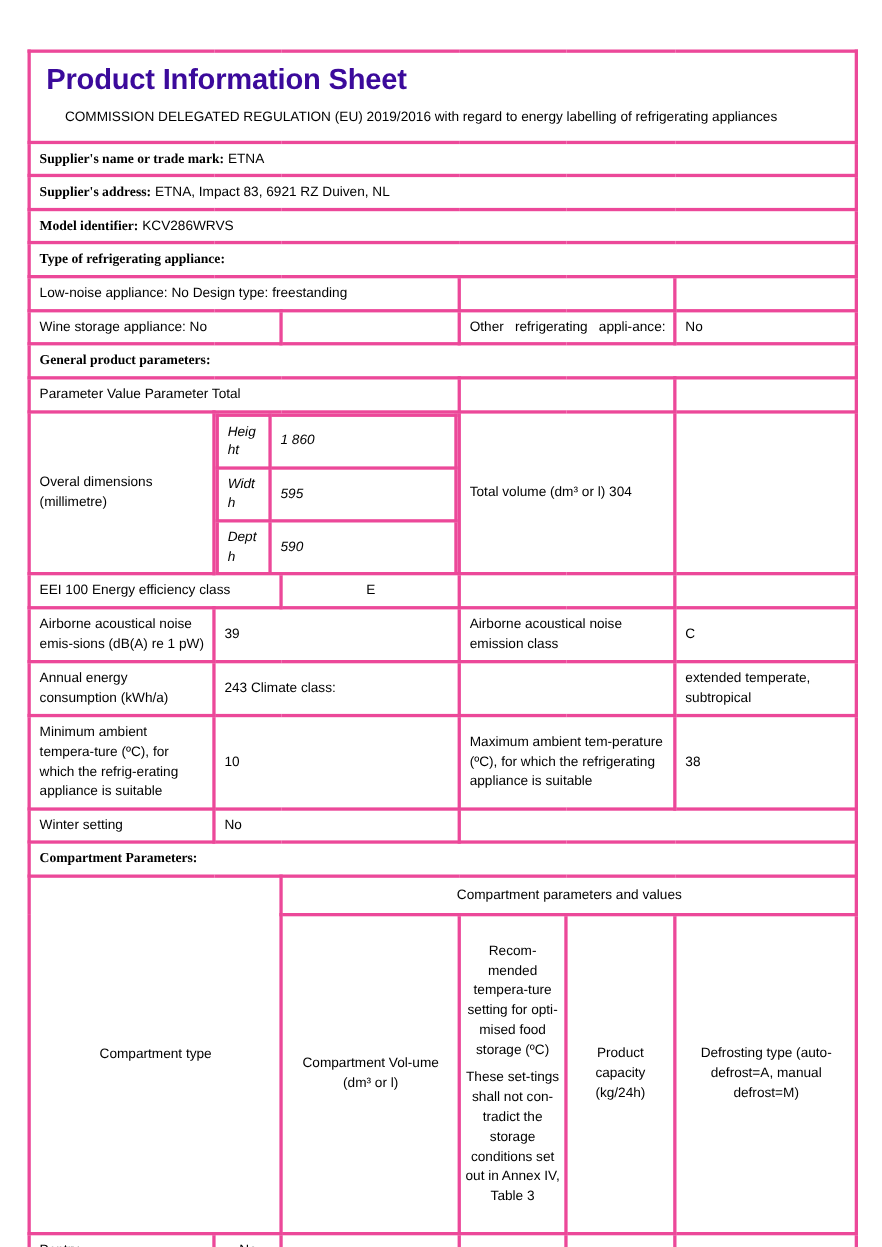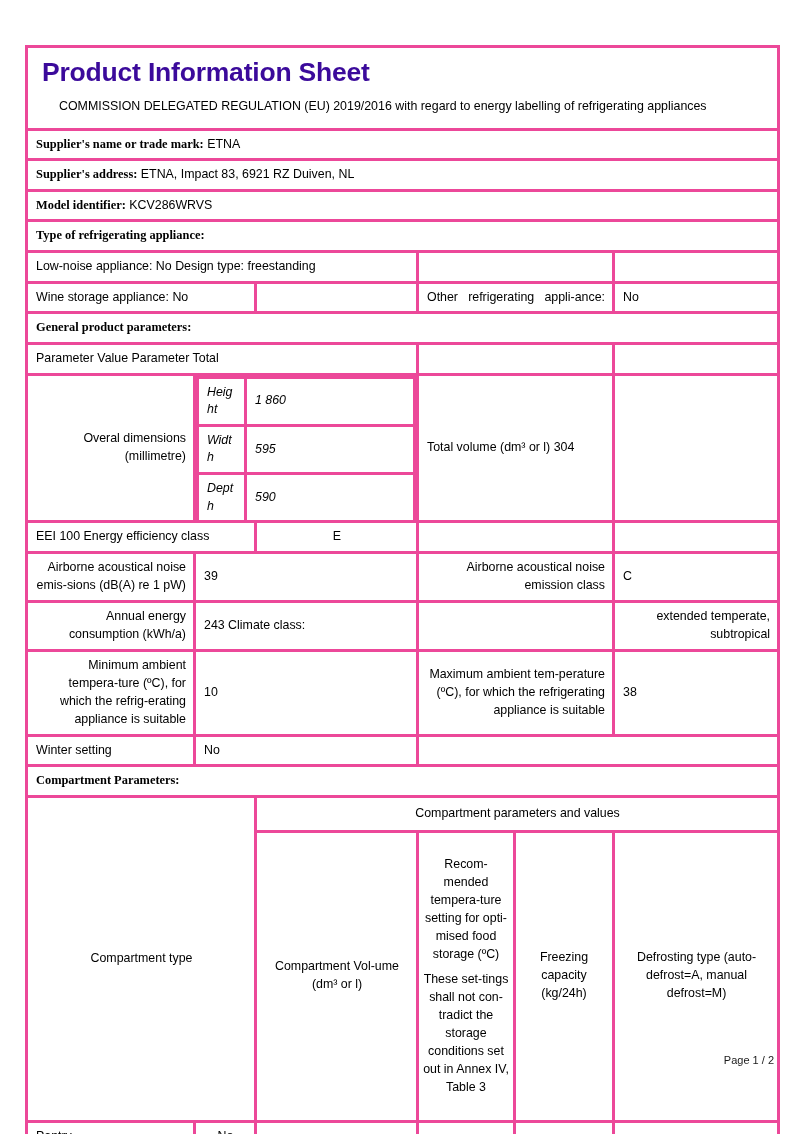--- a/index.html
+++ b/index.html
@@ -72,21 +72,21 @@
     table-layout: fixed;
   }
   .nested td {
     border: 0;
     border-bottom: 1px solid #262626;
     padding: 4px 7px 4px 8px;
     font-size: 12.4px;
   }
   .nested tr:last-child td { border-bottom: 0; }
   .dim-cell { padding: 0 !important; font-style: italic; }
-  .stackcell { line-height: 1.45; text-align: right; }
+  .stackcell { line-height: 1.45; }
   .footer {
     position: absolute;
     left: 25px;
     top: 1054px;
     width: 752px;
     text-align: right;
     font-size: 11px;
     color: #1a1a1a;
     padding-right: 3px;
     box-sizing: border-box;
@@ -242,32 +242,31 @@
         <td colspan="4" class="center">Compartment parameters and values</td>
       </tr>
 
       <tr>
         <td class="chead vmid">Compartment Vol-ume (dm³ or l)</td>
         <td class="chead vtop cnarrow">
           <div>Recom-mended tempera-ture setting for opti-mised food storage (ºC)</div>
           <div style="height:7px"></div>
           <div>These set-tings shall not con-tradict the storage conditions set out in Annex IV, Table 3</div>
         </td>
-        <td class="chead vmid cnarrow">Freezing capacity (kg/24h)</td>
+        <td class="chead vmid cnarrow">Product capacity (kg/24h)</td>
         <td class="chead vmid">Defrosting type (auto-defrost=A, manual defrost=M)</td>
       </tr>
 
       <tr>
         <td>Pantry</td>
         <td class="center">No</td>
         <td class="center">-</td>
         <td class="center">-</td>
         <td class="center">-</td>
         <td class="center">-</td>
       </tr>
 
     </tbody>
       </table>
   </div>
 
-  <div class="footer">Page 1 / 2</div>
 
 </div>
 
 </body></html>

